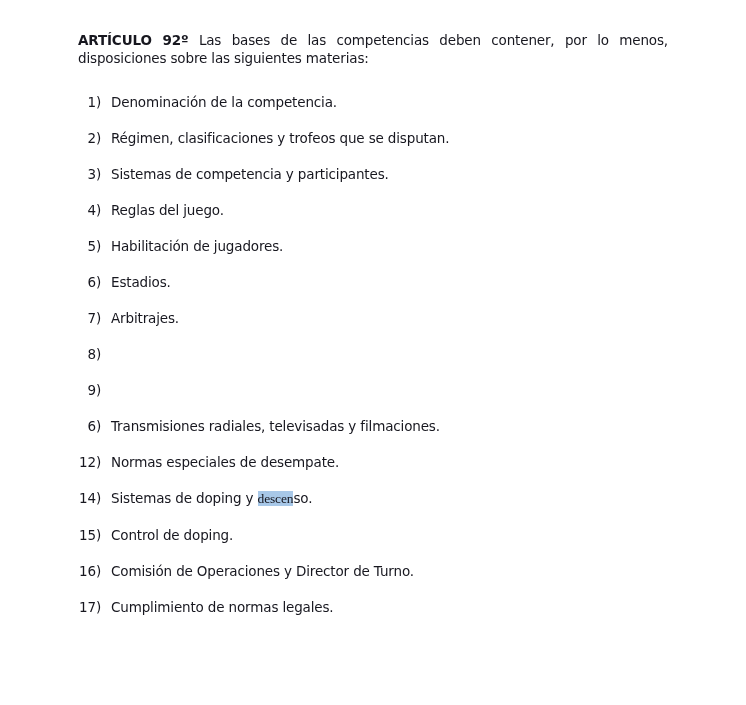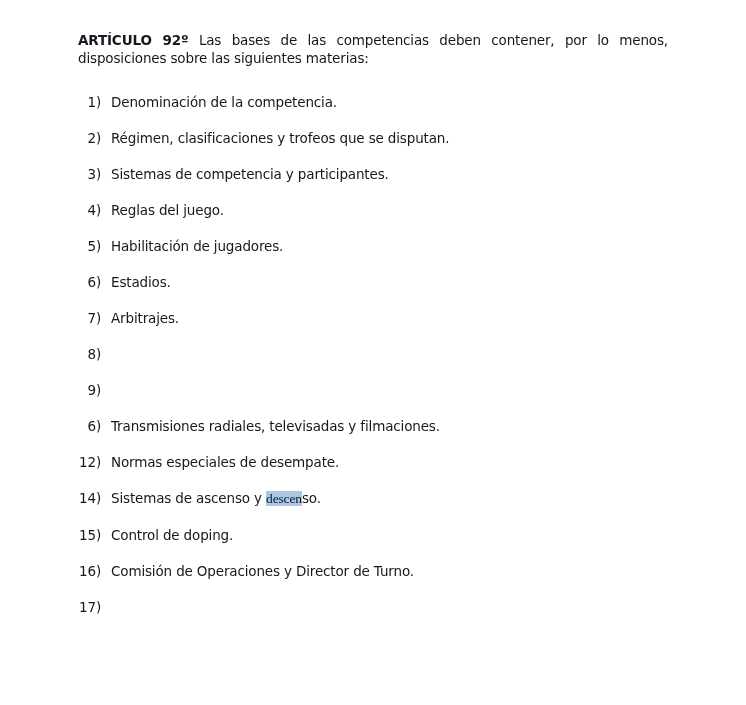--- a/index.html
+++ b/index.html
@@ -99,27 +99,28 @@
       <div class="item">
         <span class="num">6)</span>
         <span class="txt">Transmisiones radiales, televisadas y filmaciones.</span>
       </div>
       <div class="item">
         <span class="num">12)</span>
         <span class="txt">Normas especiales de desempate.</span>
       </div>
       <div class="item">
         <span class="num">14)</span>
-        <span class="txt"><span>Sistemas de ascenso y </span><span class="hl">descen</span><span>so.</span></span>
+        <span class="txt"><span>Sistemas de doping y </span><span class="hl">descen</span><span>so.</span></span>
       </div>
       <div class="item">
         <span class="num">15)</span>
         <span class="txt">Control de doping.</span>
       </div>
       <div class="item">
         <span class="num">16)</span>
         <span class="txt">Comisión de Operaciones y Director de Turno.</span>
       </div>
       <div class="item">
         <span class="num">17)</span>
+        <span class="txt">Cumplimiento de normas legales.</span>
       </div>
     </div>
 </div>
 
 </body></html>

